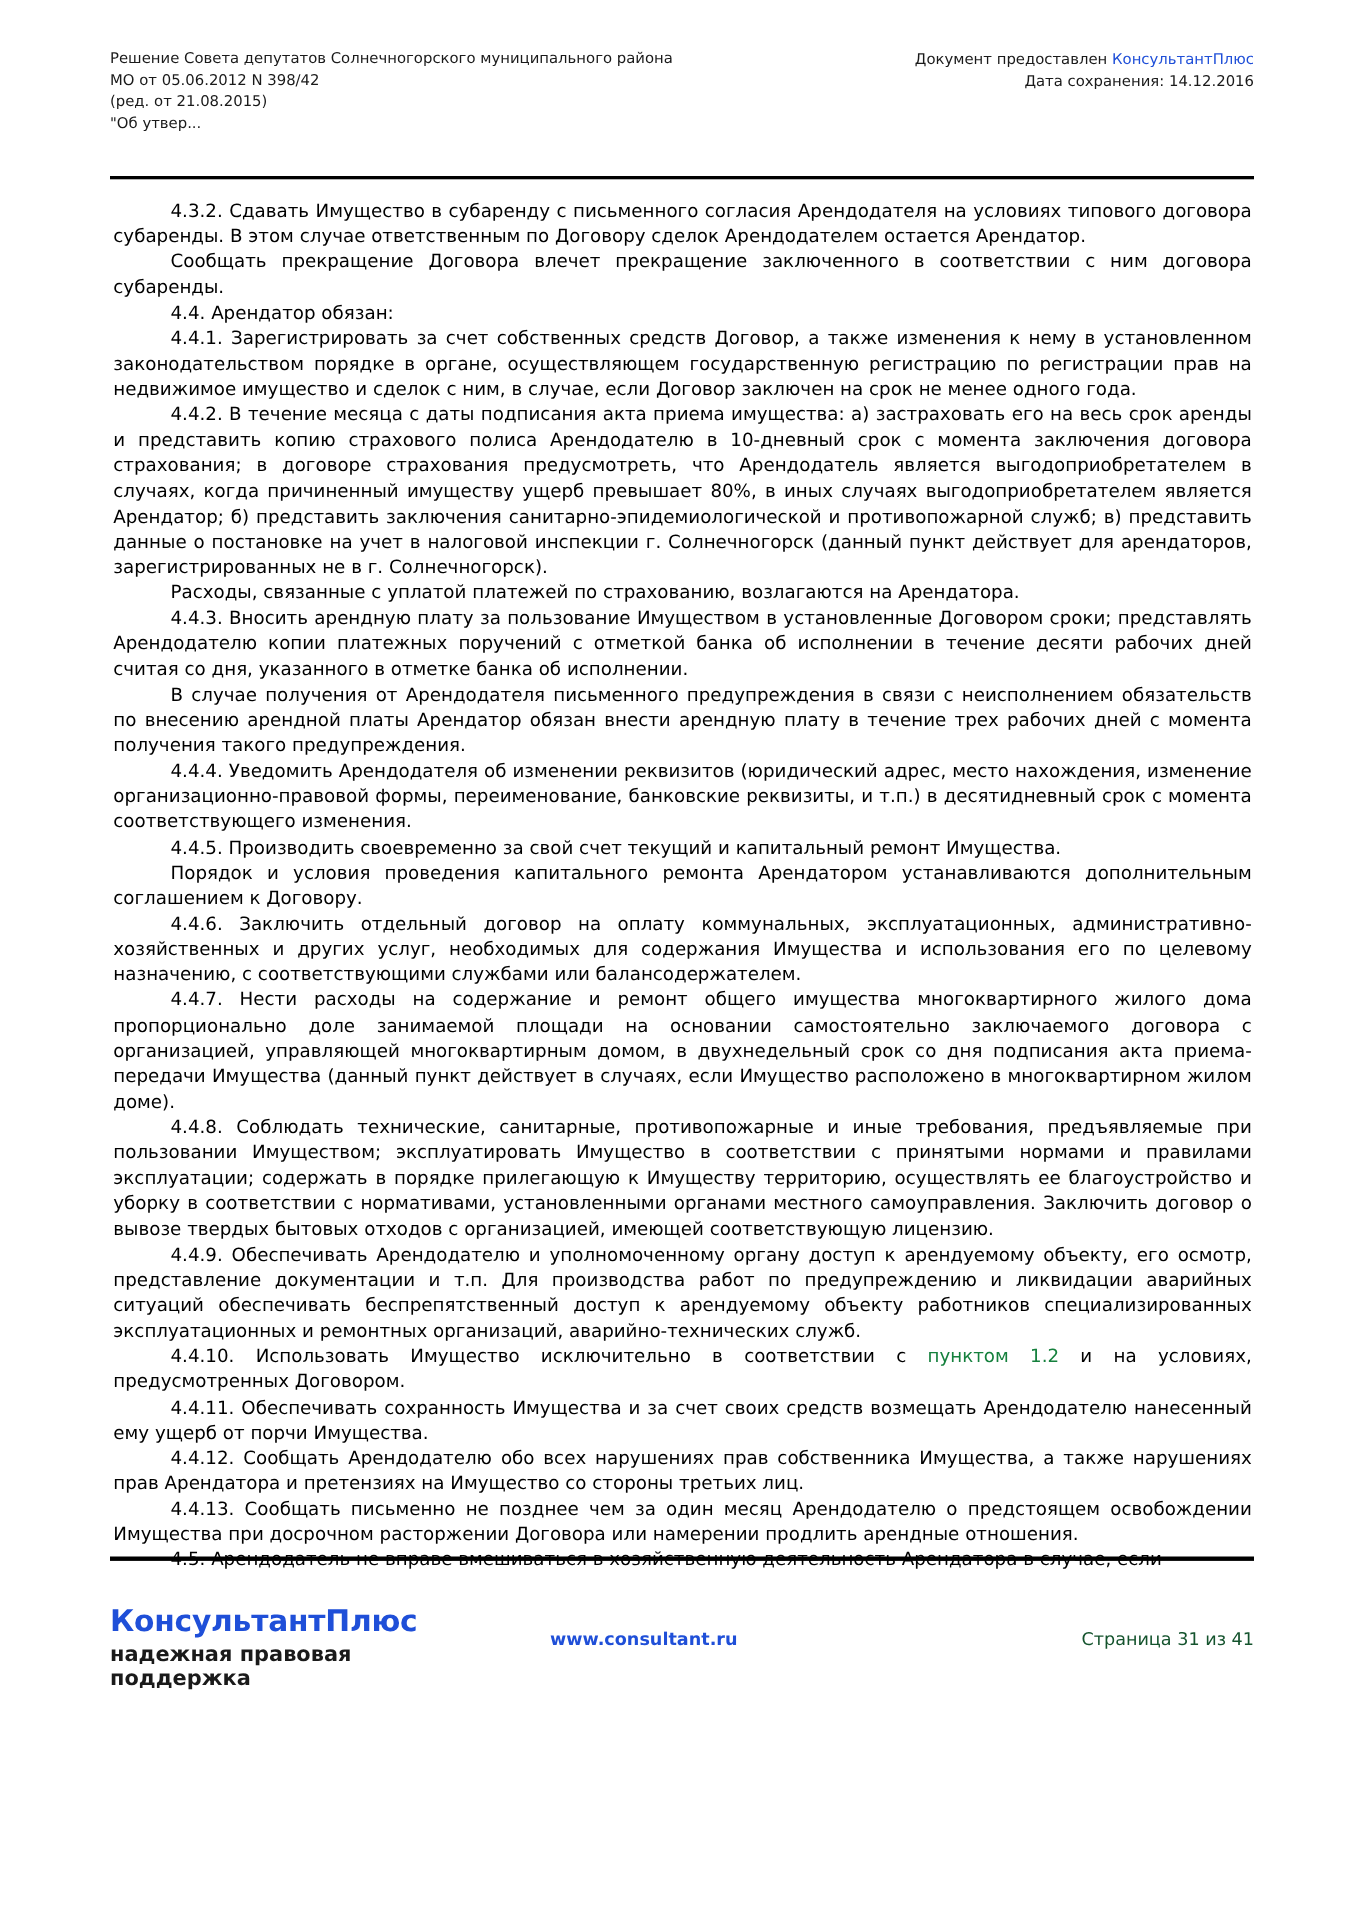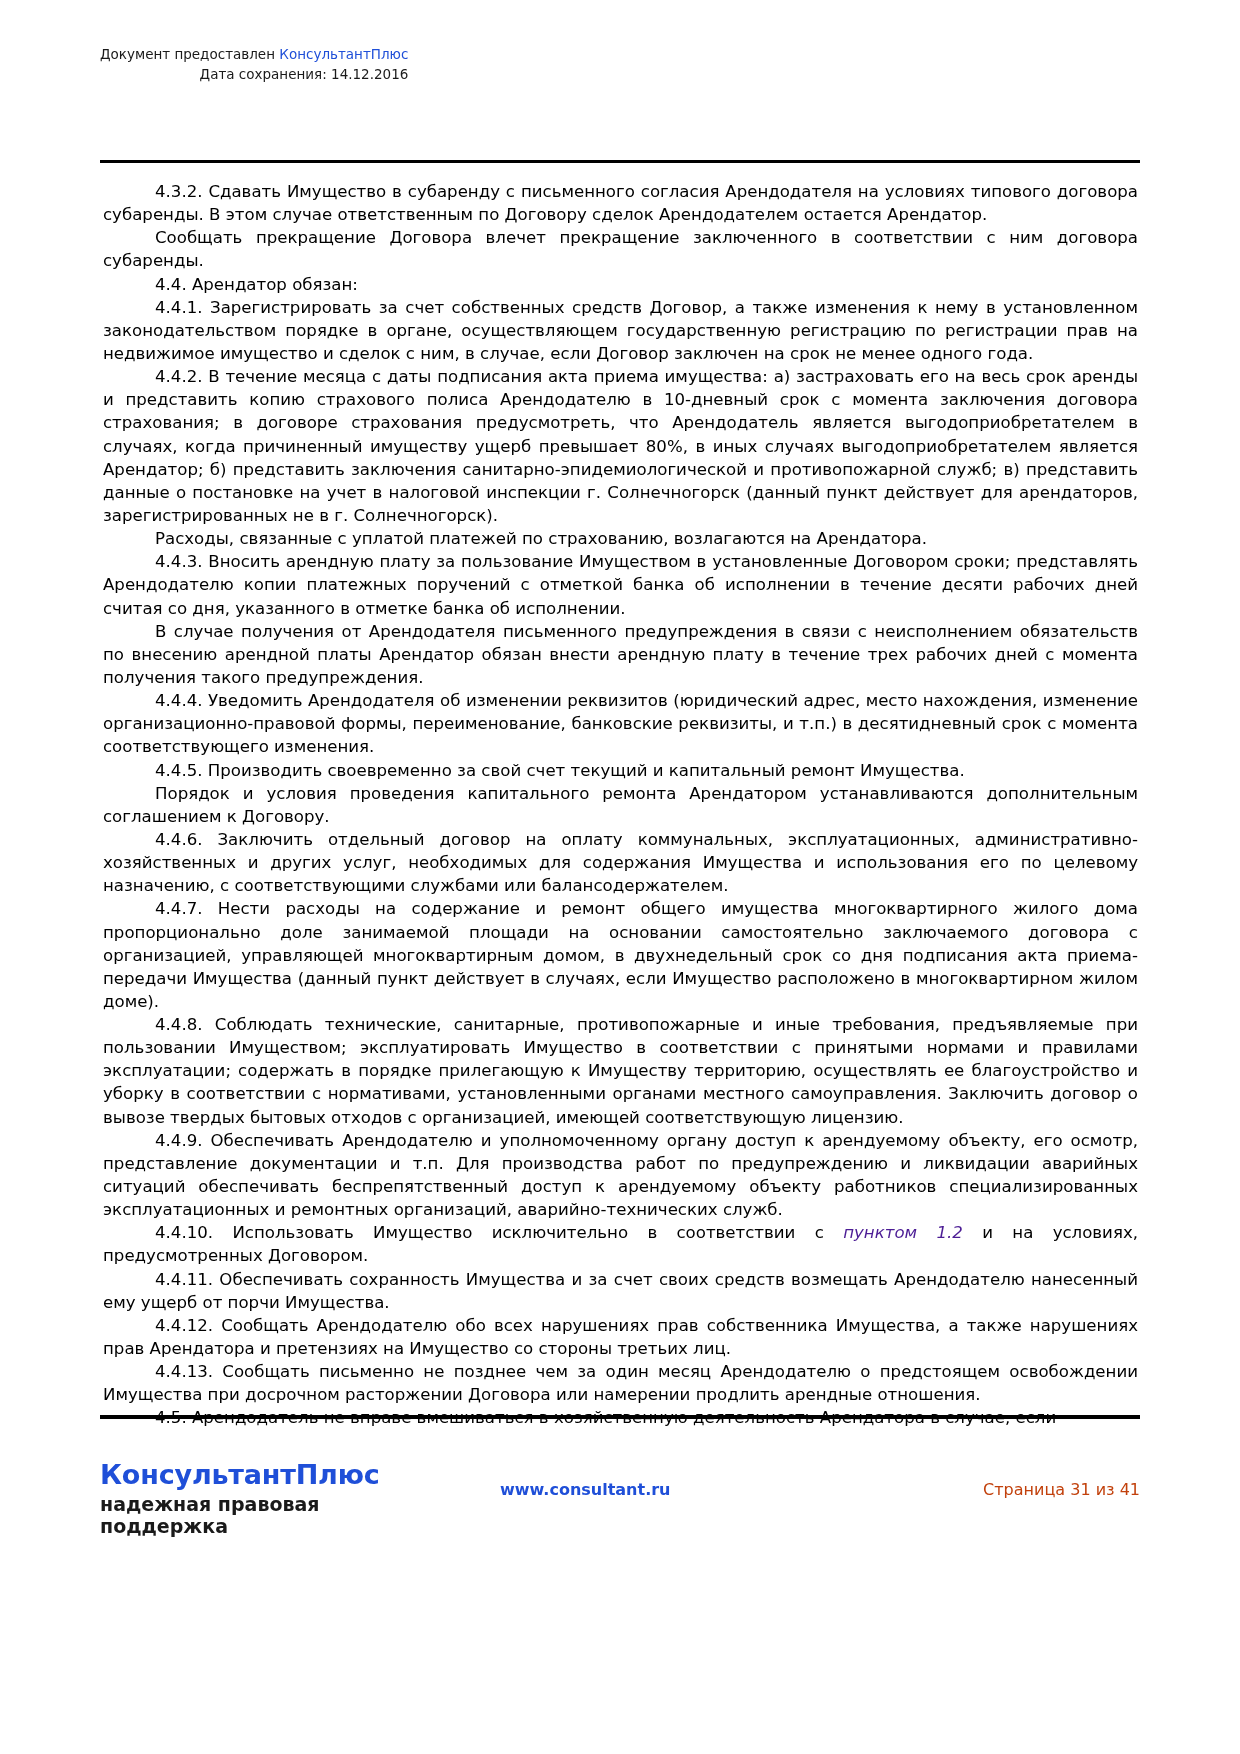--- a/index.html
+++ b/index.html
@@ -68,22 +68,21 @@
     text-align: justify;
     text-justify: inter-word;
     color: #000000;
   }
   .content p {
     margin: 0;
     text-indent: 52px;
     text-align: justify;
   }
   .link {
-    color: #4c1d95;
-    font-style: italic;
+    color: #15803d;
   }
 
   
   .rule-bottom {
     position: absolute;
     top: 1415px;
     left: 100px;
     width: 1040px;
     height: 4px;
     background: #000000;
@@ -122,30 +121,36 @@
     text-align: left;
     font-size: 16px;
     font-weight: bold;
     color: #1f4fd8;
   }
   .footer-right {
     position: absolute;
     right: 0;
     top: 28px;
     font-size: 16px;
-    color: #c2410c;
+    color: #14532d;
     text-align: left;
   }
 </style>
 </head>
 <body>
 
 <div class="page">
 
   <div class="header">
+    <div class="header-left">
+      <div>Решение Совета депутатов Солнечногорского муниципального района</div>
+      <div>МО от 05.06.2012 N 398/42</div>
+      <div>(ред. от 21.08.2015)</div>
+      <div>"Об утвер...</div>
+    </div>
     <div class="header-right">
       <div class="brandline">
         <span>Документ предоставлен </span><span class="cons-blue">КонсультантПлюс</span>
       </div>
       <div>Дата сохранения: 14.12.2016</div>
     </div>
   </div>
 
   <div class="rule-top"></div>
 

